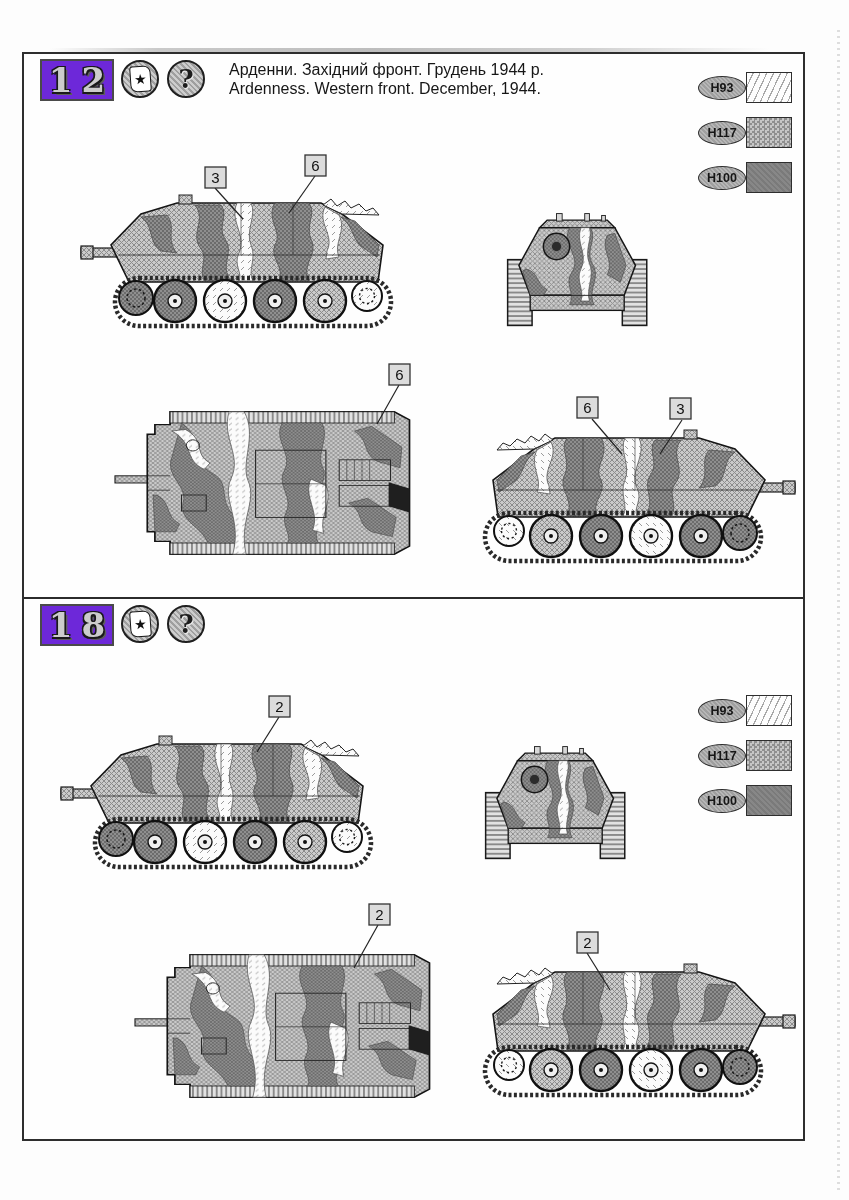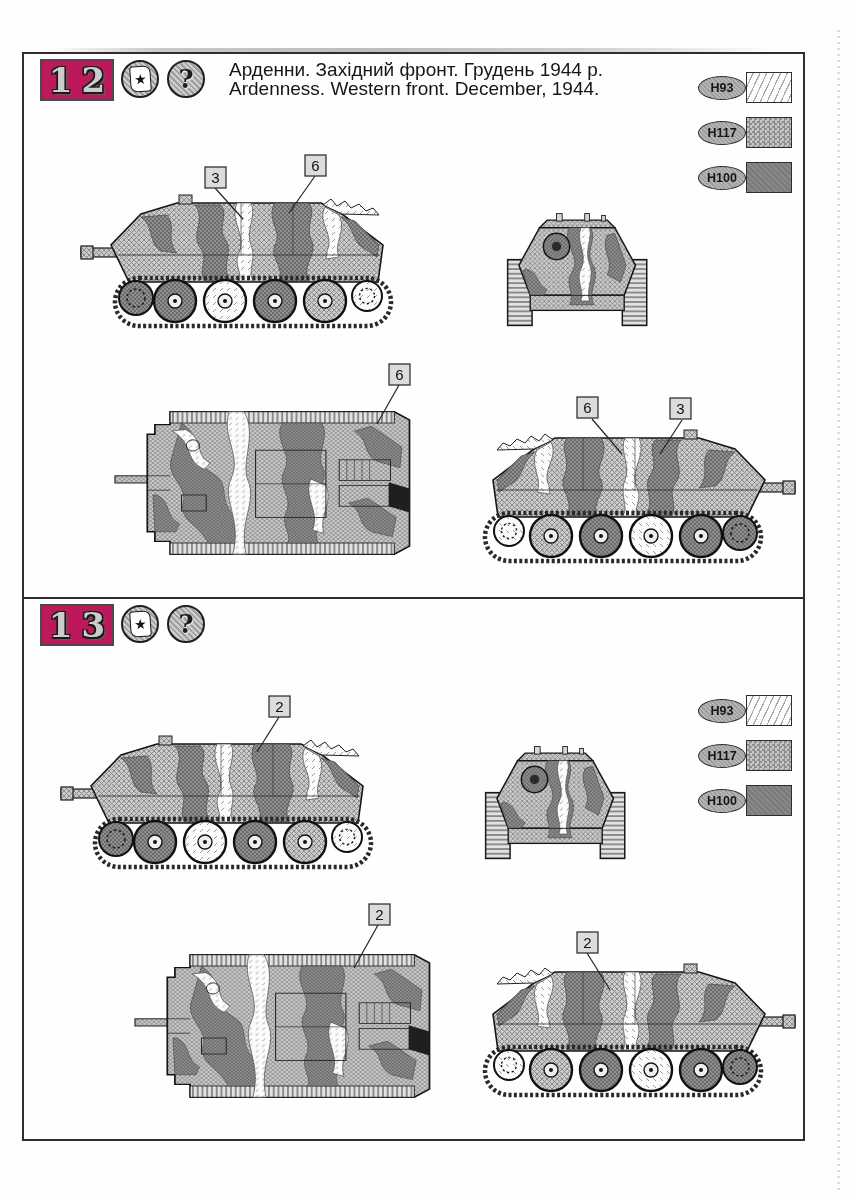--- a/index.html
+++ b/index.html
@@ -10,37 +10,37 @@
   .top-smudge{position:absolute;left:50px;top:48px;width:720px;height:4px;opacity:.45;
          background:linear-gradient(90deg,transparent,#8a8a8a 15%,#6f6f6f 45%,#9a9a9a 75%,transparent);}
   .scan-streak{position:absolute;left:837px;top:30px;width:3px;height:1162px;opacity:.55;
          background:repeating-linear-gradient(180deg,#c4c4c4 0 2px,transparent 2px 6px);}
   .section{position:absolute;left:0;width:100%;}
   #sec12{top:0;height:543px;}
   #sec13{top:543px;height:544px;border-top:2px solid #2b2b2b;}
 
   
   .numbox{position:absolute;left:16px;top:5px;width:74px;height:42px;border:2px solid #4a4a4a;
-          background:#be185d;display:flex;align-items:center;justify-content:center;box-sizing:border-box;}
+          background:#6d28d9;display:flex;align-items:center;justify-content:center;box-sizing:border-box;}
   .numbox span{font-family:"DejaVu Serif",serif;font-weight:bold;font-size:34px;line-height:34px;
           letter-spacing:9px;padding-left:9px;color:#cccccc;
           text-shadow:-1.5px -1.5px 0 #1a1a1a,1.5px -1.5px 0 #1a1a1a,-1.5px 1.5px 0 #1a1a1a,
                       1.5px 1.5px 0 #1a1a1a,3px 3px 0 #5e5e5e;}
   .iconcircle{position:absolute;top:6px;width:38px;height:38px;border-radius:50%;
           border:2.5px solid #1f1f1f;box-sizing:border-box;
           background:repeating-linear-gradient(45deg,#cdcdcd 0 2px,#9f9f9f 2px 4px);
           display:flex;align-items:center;justify-content:center;}
   .icon-decal{left:97px;}
   .icon-question{left:143px;}
   .decal-paper{width:19px;height:24px;background:#ffffff;border:1.6px solid #161616;
           border-radius:3px 7px 3px 7px;display:flex;align-items:center;justify-content:center;
           font-size:14px;line-height:14px;color:#111;transform:rotate(-4deg);}
   .qmark{font-family:"DejaVu Serif",serif;font-weight:bold;font-size:26px;color:#1d1d1d;
           text-shadow:1px 1px 0 #ececec;}
-  .caption{position:absolute;left:205px;top:7px;font-size:19px;line-height:18.5px;color:#161616;}
+  .caption{position:absolute;left:205px;top:7px;font-size:16px;line-height:18.5px;color:#161616;}
 
   
   .legend{position:absolute;left:674px;display:flex;flex-direction:column;gap:14px;}
   #sec12 .legend{top:18px;}
   #sec13 .legend{top:96px;}
   .legrow{display:flex;align-items:center;height:31px;}
   .paintcode{width:48px;height:24px;border-radius:50%;border:1.6px solid #2e2e2e;background:#b7b7b7;
           background-image:repeating-linear-gradient(45deg,rgba(0,0,0,.13) 0 1.5px,transparent 1.5px 3px);
           display:flex;align-items:center;justify-content:center;box-sizing:border-box;
           font-weight:bold;font-size:12.5px;color:#161616;flex:none;}
@@ -244,21 +244,21 @@
         <g>
           <line x1="250" y1="28" x2="228" y2="62" stroke="#222" stroke-width="1.2"></line>
           <rect x="238" y="6" width="21" height="21" fill="#dcdcdc" stroke="#333" stroke-width="1.3"></rect>
           <text class="callout-num" x="248.5" y="22">3</text>
         </g>
       </svg>
     </div>
 
     <div class="section" id="sec13">
       <div class="numbox">
-        <span>13</span>
+        <span>18</span>
       </div>
       <div class="iconcircle icon-decal">
         <span class="decal-paper">
             <span>★</span>
           </span>
       </div>
       <div class="iconcircle icon-question">
         <span class="qmark">?</span>
       </div>
 

